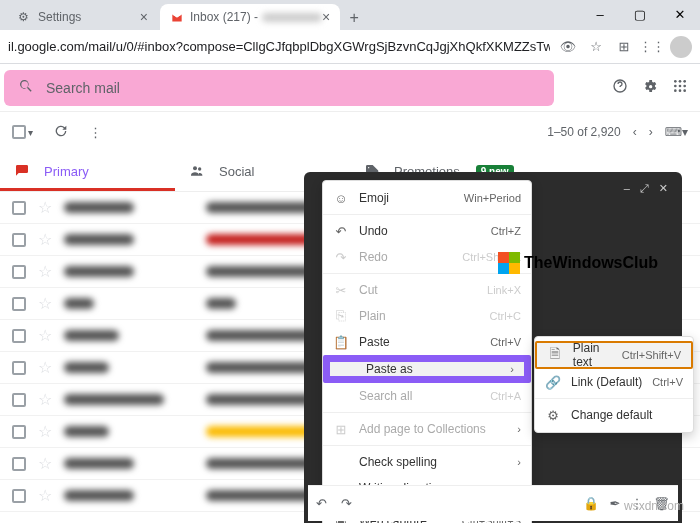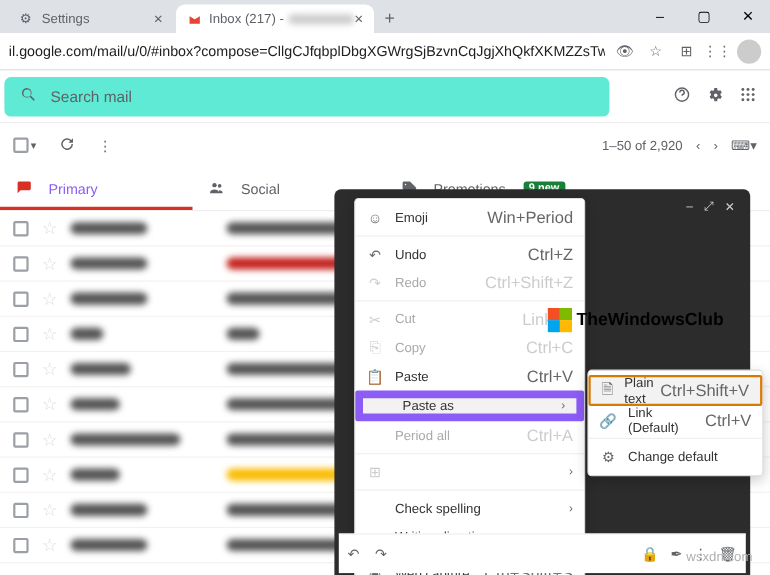--- a/index.html
+++ b/index.html
@@ -16,21 +16,21 @@
     .newtab { width: 24px; height: 24px; display: flex; align-items: center; justify-content: center; color: #5f6368; font-size: 16px; }
 
     
     .addressbar { height: 34px; background: #fff; border-bottom: 1px solid #dadce0; display: flex; align-items: center; padding: 0 8px; gap: 8px; }
     .url { flex: 1; font-size: 13px; color: #202124; white-space: nowrap; overflow: hidden; }
     .addr-icon { width: 20px; height: 20px; display: flex; align-items: center; justify-content: center; color: #5f6368; }
     .avatar-circle { width: 22px; height: 22px; border-radius: 50%; background: #ccc; }
 
     
     .gmail-header { height: 48px; display: flex; align-items: center; padding: 0 12px 0 8px; border-bottom: 1px solid #eee; }
-    .searchbox { flex: 1; display: flex; align-items: center; background: #5eead4; border-radius: 6px; height: 36px; padding: 0 14px; margin-right: 20px; max-width: 550px; margin-left: -4px;}
+    .searchbox { flex: 1; display: flex; align-items: center; background: #f9a8d4; border-radius: 6px; height: 36px; padding: 0 14px; margin-right: 20px; max-width: 550px; margin-left: -4px;}
     .searchbox .sicon { margin-right: 12px; color: #5f6368; }
     .searchbox .stext { color: #5f6368; font-size: 14px; }
     .header-icons { display: flex; gap: 14px; align-items: center; margin-left: auto; color: #5f6368; }
 
     
     .toolbar { height: 40px; display: flex; align-items: center; padding: 0 12px; }
     .toolbar-left { display: flex; align-items: center; gap: 20px; color: #5f6368; }
     .select-chk { width: 14px; height: 14px; border: 2px solid #9aa0a6; border-radius: 2px; }
     .dropdown-caret { font-size: 10px; color: #5f6368; margin-left: 2px; }
     .toolbar-right { margin-left: auto; display: flex; align-items: center; gap: 12px; color: #5f6368; font-size: 12px; }
@@ -52,32 +52,32 @@
     .blur.subject { width: 110px; margin-left: 60px; background: #555; }
 
     
     .ctx-background { position: absolute; left: 304px; top: 172px; width: 378px; height: 370px; background: #2c2c2c; border-radius: 6px; }
     .ctx-topbar { position: absolute; left: 310px; top: 178px; width: 366px; height: 20px; display: flex; align-items: center; justify-content: flex-end; gap: 10px; color: #ccc; font-size: 11px; padding-right: 8px; }
     .ctx-menu { position: absolute; left: 322px; top: 180px; width: 210px; background: #fff; border: 1px solid #ddd; box-shadow: 0 4px 12px rgba(0,0,0,0.2); border-radius: 4px; padding: 4px 0; }
     .ctx-item { height: 26px; display: flex; align-items: center; padding: 0 10px; font-size: 12px; color: #333; }
     .ctx-item.disabled { color: #aaa; }
     .ctx-item .ci-icon { width: 16px; margin-right: 10px; color: #666; display: flex; justify-content: center; font-size: 13px; }
     .ctx-item.disabled .ci-icon { color: #ccc; }
-    .ctx-item .ci-shortcut { margin-left: auto; font-size: 15px; color: #666; text-align: right; }
+    .ctx-item .ci-shortcut { margin-left: auto; font-size: 11px; color: #666; text-align: right; }
     .ctx-item.disabled .ci-shortcut { color: #ccc; }
     .ctx-item .ci-arrow { margin-left: auto; color: #666; font-size: 11px; }
     .ctx-sep { height: 1px; background: #eee; margin: 3px 0; }
     .ctx-item.highlight { background: #f2f2f2; border: 7px solid #8b5cf6; border-radius: 2px; height: 28px; }
 
     
     .submenu { position: absolute; left: 534px; top: 336px; width: 160px; background: #fff; border: 1px solid #ddd; box-shadow: 0 4px 12px rgba(0,0,0,0.2); border-radius: 4px; padding: 4px 0; }
     .submenu .ctx-item.highlight { border: 2px solid #d97a00; }
 
     
-    .twc-logo { position: absolute; left: 498px; top: 252px; display: flex; align-items: center; gap: 4px; font-weight: 700; font-size: 16px; color: #000; margin-top: 28px; }
+    .twc-logo { position: absolute; left: 498px; top: 252px; display: flex; align-items: center; gap: 4px; font-weight: 700; font-size: 16px; color: #000; }
     .twc-logo .flag { width: 22px; height: 22px; display: grid; grid-template: 1fr 1fr / 1fr 1fr; }
     .twc-logo .flag span:nth-child(1){background:#f25022;} .twc-logo .flag span:nth-child(2){background:#7fba00;} .twc-logo .flag span:nth-child(3){background:#00a4ef;} .twc-logo .flag span:nth-child(4){background:#ffb900;}
     .wsxdn { position: absolute; right: 16px; bottom: 10px; color: #b0b0b0; font-size: 12px; margin-left: 12px; }
 
     
     .compose-toolbar { position: absolute; left: 308px; bottom: 2px; width: 370px; height: 36px; background: #fff; display: flex; align-items: center; gap: 14px; padding: 0 8px; color: #5f6368; border-top: 1px solid #eee;}
     .compose-toolbar .right { margin-left: auto; display: flex; gap: 10px; align-items: center;}
 
     svg { width: 16px; height: 16px; }
   </style>
@@ -286,41 +286,42 @@
       <span class="ci-shortcut">Ctrl+Shift+Z</span>
     </div>
   <div class="ctx-sep"></div>
   <div class="ctx-item disabled">
       <span class="ci-icon">✂</span>
       <span>Cut</span>
       <span class="ci-shortcut">Link+X</span>
     </div>
   <div class="ctx-item disabled">
       <span class="ci-icon">⎘</span>
-      <span>Copy</span>
+      <span>Plain</span>
       <span class="ci-shortcut">Ctrl+C</span>
     </div>
   <div class="ctx-item">
       <span class="ci-icon">📋</span>
       <span>Paste</span>
       <span class="ci-shortcut">Ctrl+V</span>
     </div>
   <div class="ctx-item highlight">
       <span class="ci-icon"></span>
       <span>Paste as</span>
       <span class="ci-arrow">›</span>
     </div>
   <div class="ctx-item disabled">
       <span class="ci-icon"></span>
-      <span>Period all</span>
+      <span>Search all</span>
       <span class="ci-shortcut">Ctrl+A</span>
     </div>
   <div class="ctx-sep"></div>
   <div class="ctx-item disabled">
       <span class="ci-icon">⊞</span>
+      <span>Add page to Collections</span>
       <span class="ci-arrow">›</span>
     </div>
   <div class="ctx-sep"></div>
   <div class="ctx-item">
       <span class="ci-icon"></span>
       <span>Check spelling</span>
       <span class="ci-arrow">›</span>
     </div>
   <div class="ctx-item">
       <span class="ci-icon"></span>

